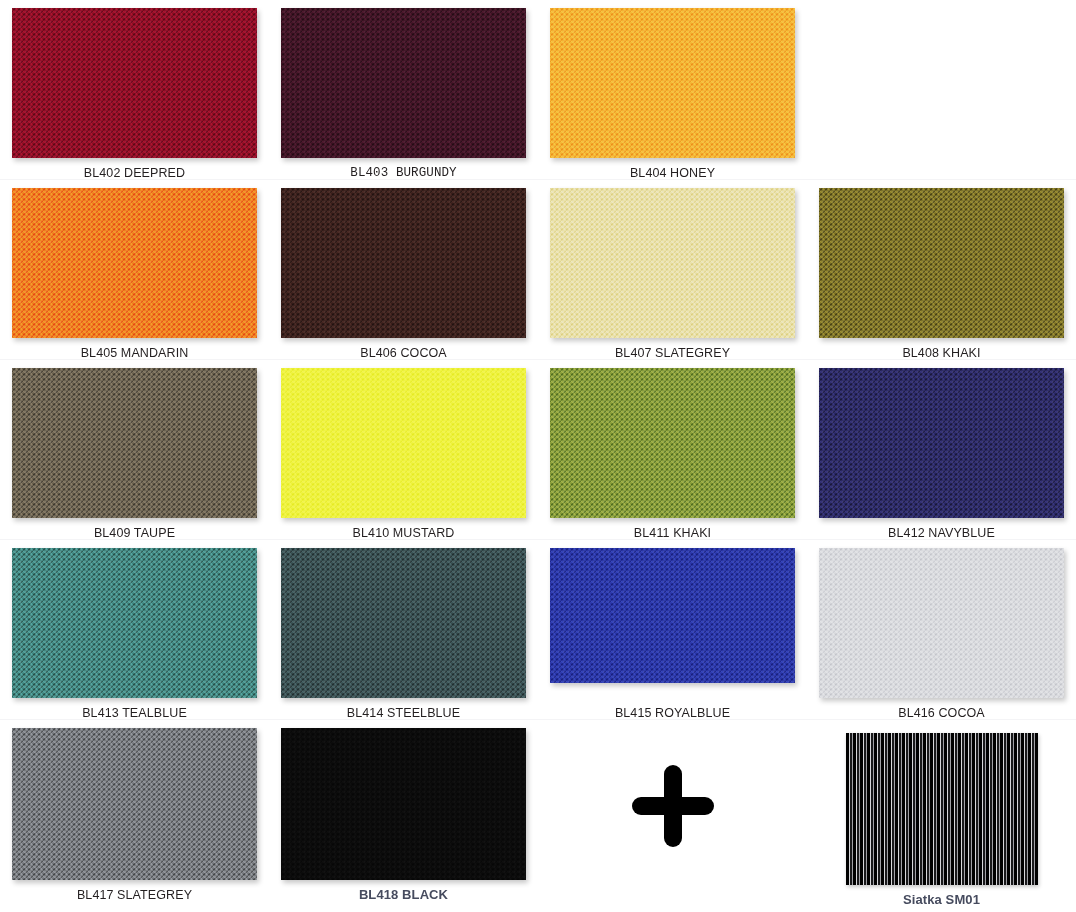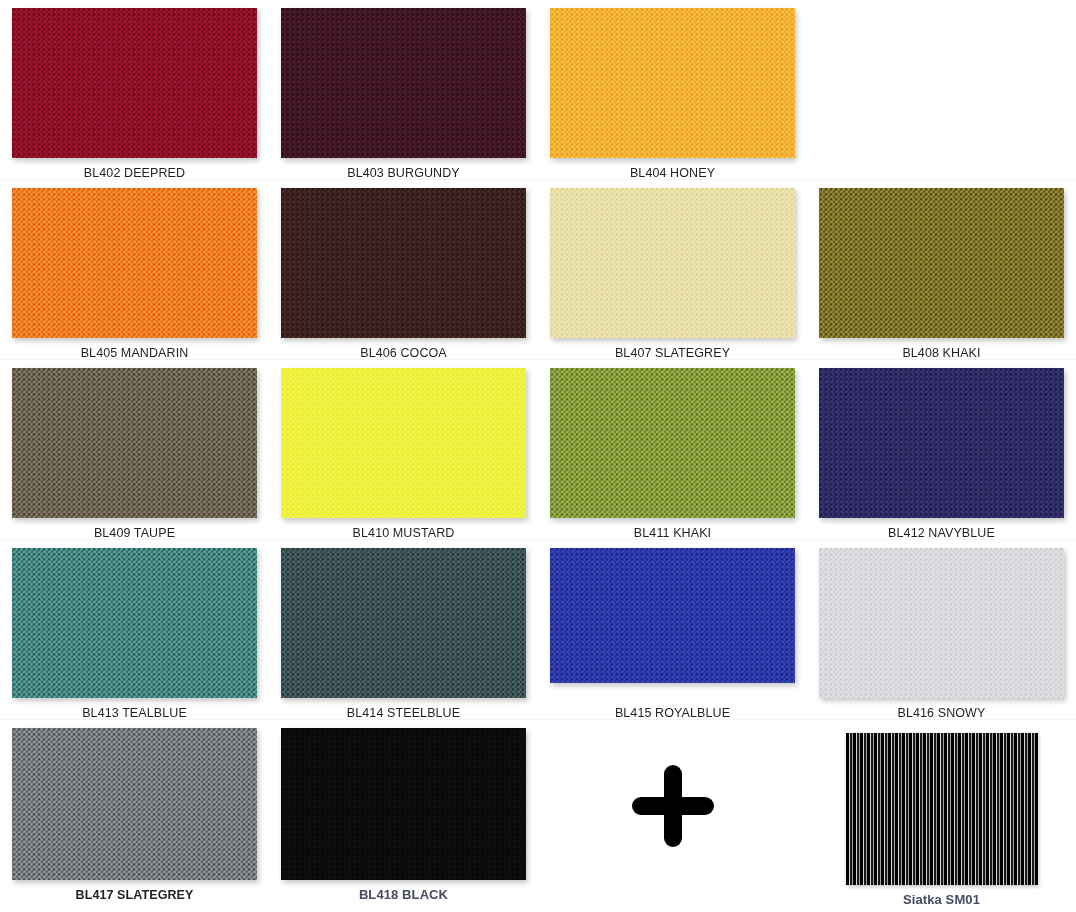--- a/index.html
+++ b/index.html
@@ -155,21 +155,21 @@
         <div class="mesh2"></div>
       </div>
       <div class="swatch-label" style="color: rgb(35, 31, 32);">BL402 DEEPRED</div>
     </div>
     <div class="swatch-cell">
       <div class="swatch-wrap">
         <div class="swatch" style="background: rgb(63, 21, 37);"></div>
         <div class="mesh"></div>
         <div class="mesh2"></div>
       </div>
-      <div class="swatch-label" style="color: rgb(35, 31, 32);">BL403 BURGUNDY</div>
+      <div class="swatch-label" style="color: rgb(35, 31, 32); font-family: Liberation Mono, monospace;">BL403 BURGUNDY</div>
     </div>
     <div class="swatch-cell">
       <div class="swatch-wrap">
         <div class="swatch" style="background: rgb(244, 178, 51);"></div>
         <div class="mesh"></div>
         <div class="mesh2"></div>
       </div>
       <div class="swatch-label" style="color: rgb(35, 31, 32);">BL404 HONEY</div>
     </div>
     <div class="row-divider" style="background: rgb(244, 244, 246);"></div>
@@ -271,33 +271,33 @@
         <div class="mesh2"></div>
       </div>
       <div class="swatch-label" style="color: rgb(35, 31, 32); margin-top: 23px;">BL415 ROYALBLUE</div>
     </div>
     <div class="swatch-cell">
       <div class="swatch-wrap">
         <div class="swatch" style="background: rgb(217, 218, 222);"></div>
         <div class="mesh"></div>
         <div class="mesh2"></div>
       </div>
-      <div class="swatch-label" style="color: rgb(35, 31, 32);">BL416 SNOWY</div>
+      <div class="swatch-label" style="color: rgb(35, 31, 32);">BL416 COCOA</div>
     </div>
     <div class="row-divider" style="background: rgb(244, 244, 246);"></div>
   </div>
 
   <div class="swatch-row last">
     <div class="swatch-cell">
       <div class="swatch-wrap">
         <div class="swatch" style="background: rgb(117, 120, 124);"></div>
         <div class="mesh"></div>
         <div class="mesh2"></div>
       </div>
-      <div class="swatch-label" style="color: rgb(35, 31, 32); font-weight: bold;">BL417 SLATEGREY</div>
+      <div class="swatch-label" style="color: rgb(35, 31, 32);">BL417 SLATEGREY</div>
     </div>
 
     <div class="swatch-cell">
       <div class="swatch-wrap">
         <div class="swatch" style="background: rgb(11, 11, 11);"></div>
         <div class="mesh"></div>
         <div class="mesh2"></div>
       </div>
       <div class="swatch-label bold" style="color: rgb(70, 75, 94);">BL418 BLACK</div>
     </div>

